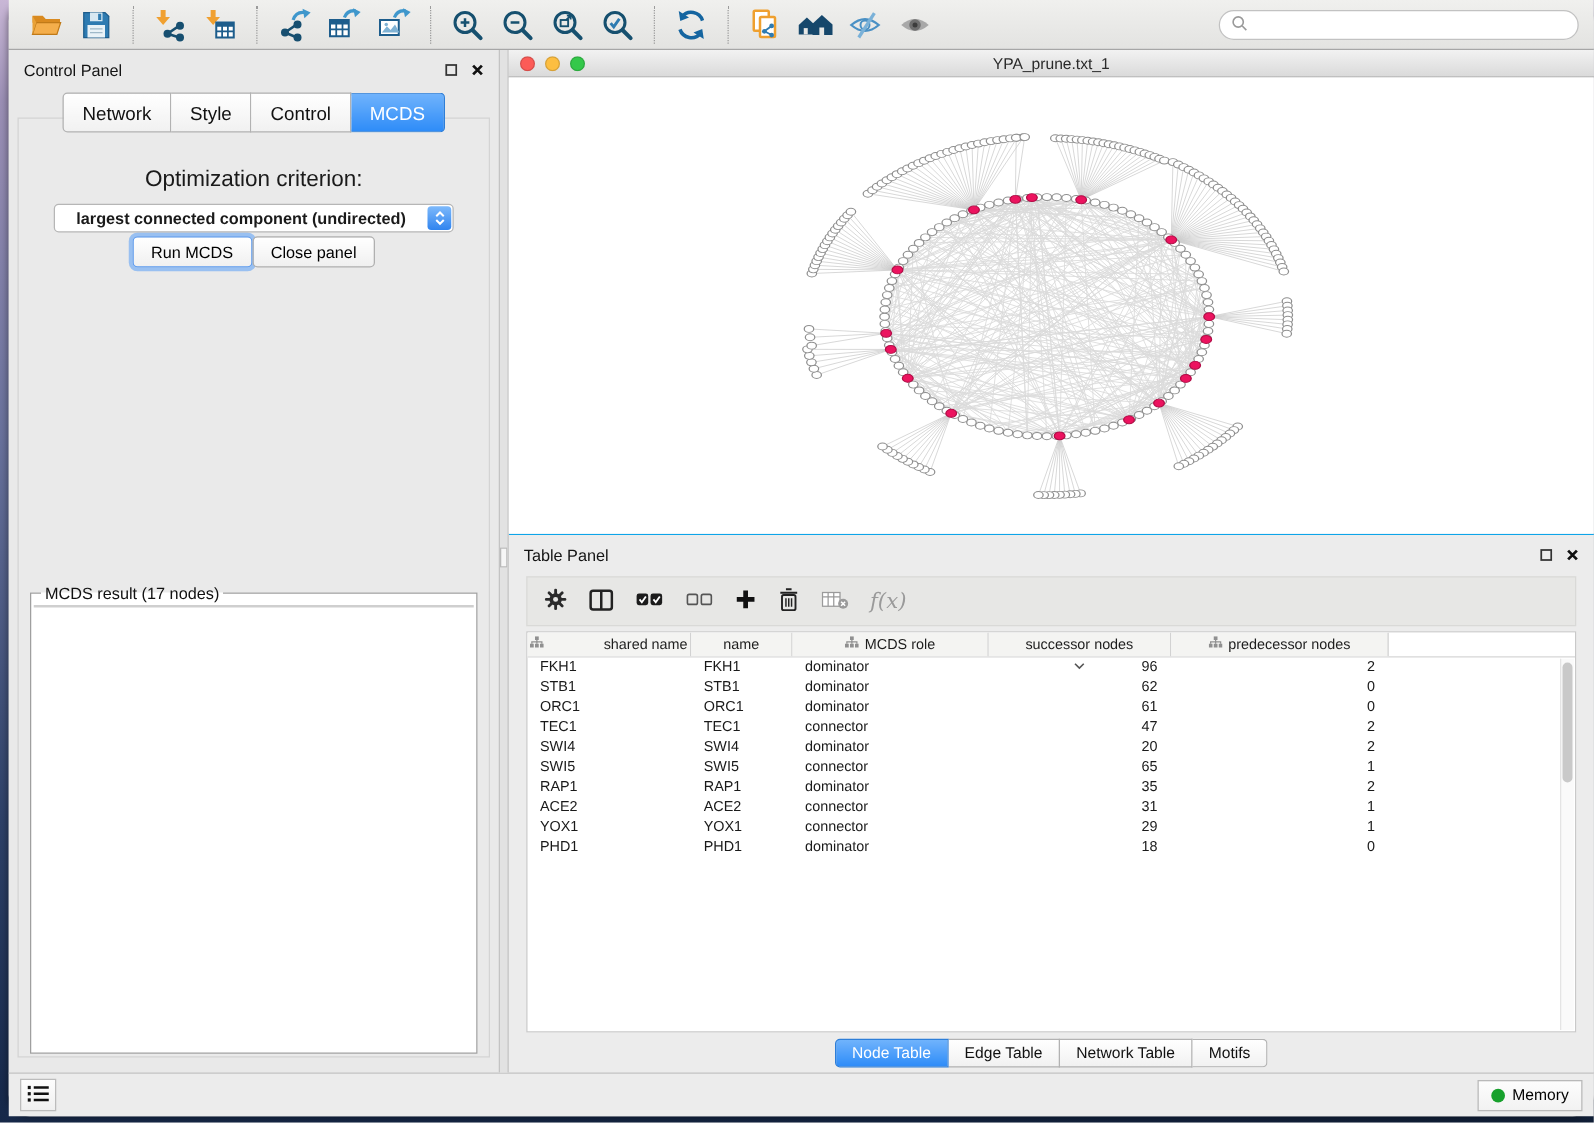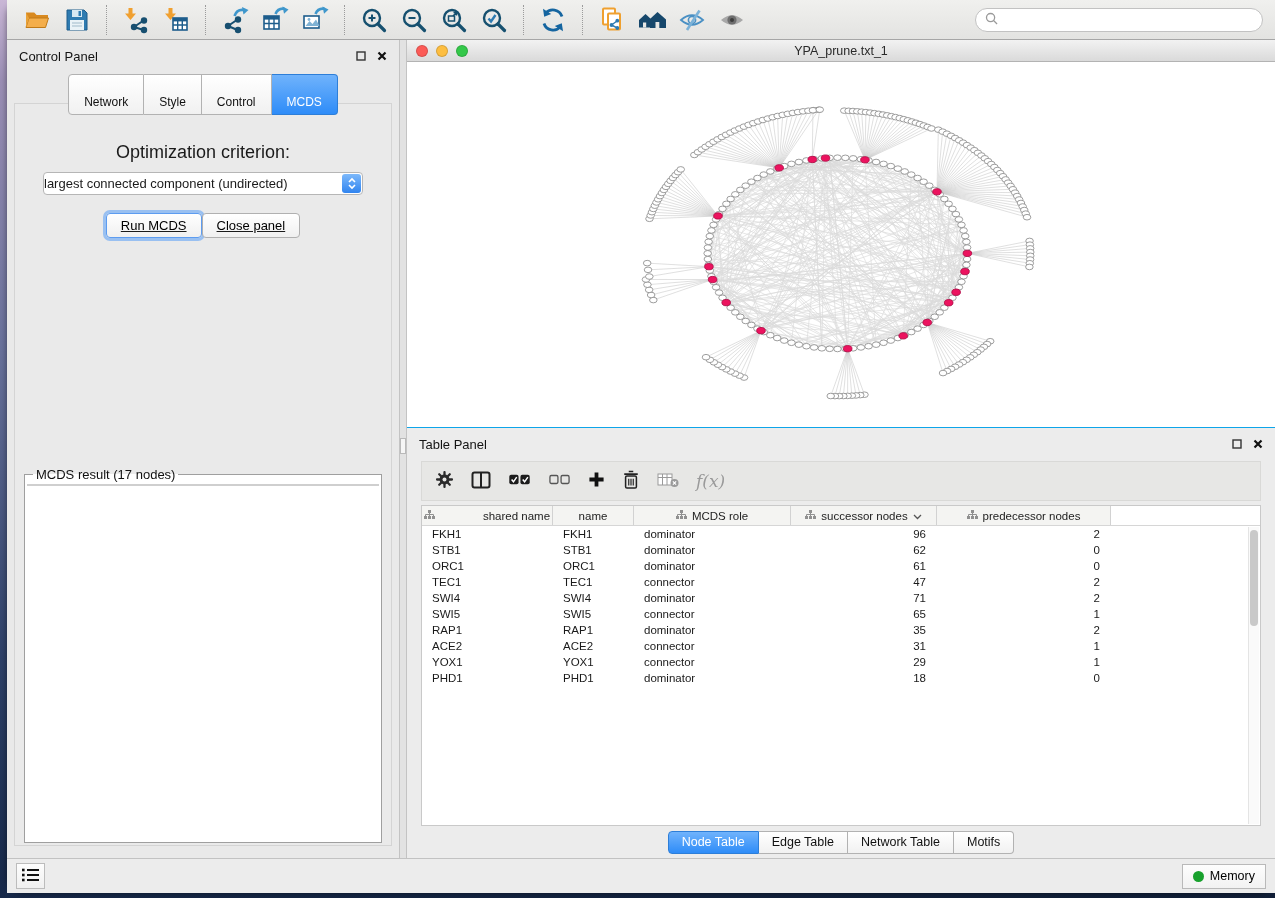--- a/index.html
+++ b/index.html
@@ -21,29 +21,29 @@
   .control-panel{width:392px;flex:none;background:#e9e9e9;display:flex;flex-direction:column;min-height:0;}
   .vdivider{width:8px;flex:none;background:#e2e2e2;border-left:1px solid #c3c3c3;border-right:1px solid #c3c3c3;position:relative;}
   .vgrip{position:absolute;left:0;right:0;top:398px;height:16px;background:#f6f6f6;border:1px solid #b9b9b9;}
   .right{flex:1;display:flex;flex-direction:column;min-width:0;}
 
   
   .panel-titlebar{height:26px;flex:none;display:flex;align-items:center;padding:6px 12px 0;font-size:13px;color:#141414;}
   .win-icons{margin-left:auto;display:flex;gap:11px;align-items:center;}
   .win-icons span{display:flex;}
   .cp-tabs{display:flex;justify-content:center;position:relative;z-index:2;margin-top:8px;margin-bottom:-12px;}
-  .seg{font-size:12px;padding:20px 15px 5px;background:linear-gradient(#ffffff,#f1f1f1);border:1px solid #b2b2b2;border-left:none;color:#111;cursor:default;}
+  .seg{font-size:15px;padding:8px 15px 5px;background:linear-gradient(#ffffff,#f1f1f1);border:1px solid #b2b2b2;border-left:none;color:#111;cursor:default;}
   .seg:first-child{border-left:1px solid #b2b2b2;border-radius:4px 0 0 4px;}
   .seg:last-child{border-radius:0 4px 4px 0;}
   .seg.active{background:linear-gradient(#70b3fc,#2e8cf8);color:#fff;border-color:#2d7ed8;}
   .cp-content{flex:1;margin:0 7px 12px;border:1px solid #d4d4d4;background:#eaeaea;display:flex;flex-direction:column;padding-top:26px;min-height:0;}
   .opt-label{text-align:center;font-size:18px;margin-top:12px;}
-  .mac-select{height:23px;margin:9px auto 0;width:320px;background:#fff;border:1px solid #b6b6b6;border-radius:4px;display:flex;align-items:center;font-size:13px;padding-left:0;position:relative;}
+  .mac-select{height:23px;margin:9px auto 0;width:320px;background:#fff;border:1px solid #b6b6b6;border-radius:4px;display:flex;align-items:center;font-size:13px;padding-left:17px;position:relative;font-weight:bold;}
   .mac-select .stepper{position:absolute;right:1px;top:1px;bottom:1px;width:19px;border-radius:3px;background:linear-gradient(#7db9fb,#3084ef);display:flex;align-items:center;justify-content:center;}
-  .btn-row{display:flex;justify-content:center;margin-top:18px;text-decoration:underline;}
+  .btn-row{display:flex;justify-content:center;margin-top:3px;}
   .btn{font-size:13px;padding:4px 14px;background:linear-gradient(#ffffff,#f0f0f0);border:1px solid #b0b0b0;border-radius:4px;cursor:default;font-family:inherit;}
   .btn.focus-ring{box-shadow:0 0 0 3px rgba(86,157,245,.55);border-color:#5d9cf0;}
   .cp-spacer{flex:1;}
   fieldset.result{flex:none;height:376px;margin:16px 9px 2px;border:1px solid #9f9f9f;background:#fff;padding:2px;display:flex;flex-direction:column;position:relative;}
   fieldset.result legend{font-size:13px;color:#111;padding:0 3px;margin-left:6px;background:transparent;}
   .result-inner{flex:1;position:relative;border:1px solid #cfcfcf;overflow:hidden;background:#fff;}
   .result-list{position:absolute;inset:0 15px 0 0;padding:2px 0 0 7px;font-size:13px;line-height:16px;}
   .result-scroll{position:absolute;top:0;bottom:0;right:0;width:14px;background:#f4f4f4;border-left:1px solid #e2e2e2;}
 
   
@@ -1235,21 +1235,21 @@
                       <g fill="#909090">
                         <rect x="4" y="0" width="3" height="3"></rect>
                         <rect x="0" y="6" width="3" height="3"></rect>
                         <rect x="4" y="6" width="3" height="3"></rect>
                         <rect x="8" y="6" width="3" height="3"></rect>
                       </g>
                       <path d="M5.5 3v1.5M1.5 6V4.5h8V6M5.5 4.5V6" stroke="#909090" fill="none"></path>
                     </svg></span>
                   <span>MCDS role</span>
                 </div>
-                <div class="th" style="width: 146px;">
+                <div class="th" style="width: 146px; flex-direction: column;">
                   <span><svg width="11" height="10" viewBox="0 0 11 10">
                       <g fill="#909090">
                         <rect x="4" y="0" width="3" height="3"></rect>
                         <rect x="0" y="6" width="3" height="3"></rect>
                         <rect x="4" y="6" width="3" height="3"></rect>
                         <rect x="8" y="6" width="3" height="3"></rect>
                       </g>
                       <path d="M5.5 3v1.5M1.5 6V4.5h8V6M5.5 4.5V6" stroke="#909090" fill="none"></path>
                     </svg></span>
                   <span>successor nodes</span>
@@ -1296,21 +1296,21 @@
                   <div class="td" style="width: 131px; padding-left: 10px;">TEC1</div>
                   <div class="td" style="width: 81px; padding-left: 10px;">TEC1</div>
                   <div class="td" style="width: 157px; padding-left: 10px;">connector</div>
                   <div class="td" style="width: 146px; text-align: right; padding-right: 11px;">47</div>
                   <div class="td" style="width: 174px; text-align: right; padding-right: 11px;">2</div>
                 </div>
                 <div class="tr">
                   <div class="td" style="width: 131px; padding-left: 10px;">SWI4</div>
                   <div class="td" style="width: 81px; padding-left: 10px;">SWI4</div>
                   <div class="td" style="width: 157px; padding-left: 10px;">dominator</div>
-                  <div class="td" style="width: 146px; text-align: right; padding-right: 11px;">71</div>
+                  <div class="td" style="width: 146px; text-align: right; padding-right: 11px;">20</div>
                   <div class="td" style="width: 174px; text-align: right; padding-right: 11px;">2</div>
                 </div>
                 <div class="tr">
                   <div class="td" style="width: 131px; padding-left: 10px;">SWI5</div>
                   <div class="td" style="width: 81px; padding-left: 10px;">SWI5</div>
                   <div class="td" style="width: 157px; padding-left: 10px;">connector</div>
                   <div class="td" style="width: 146px; text-align: right; padding-right: 11px;">65</div>
                   <div class="td" style="width: 174px; text-align: right; padding-right: 11px;">1</div>
                 </div>
                 <div class="tr">

